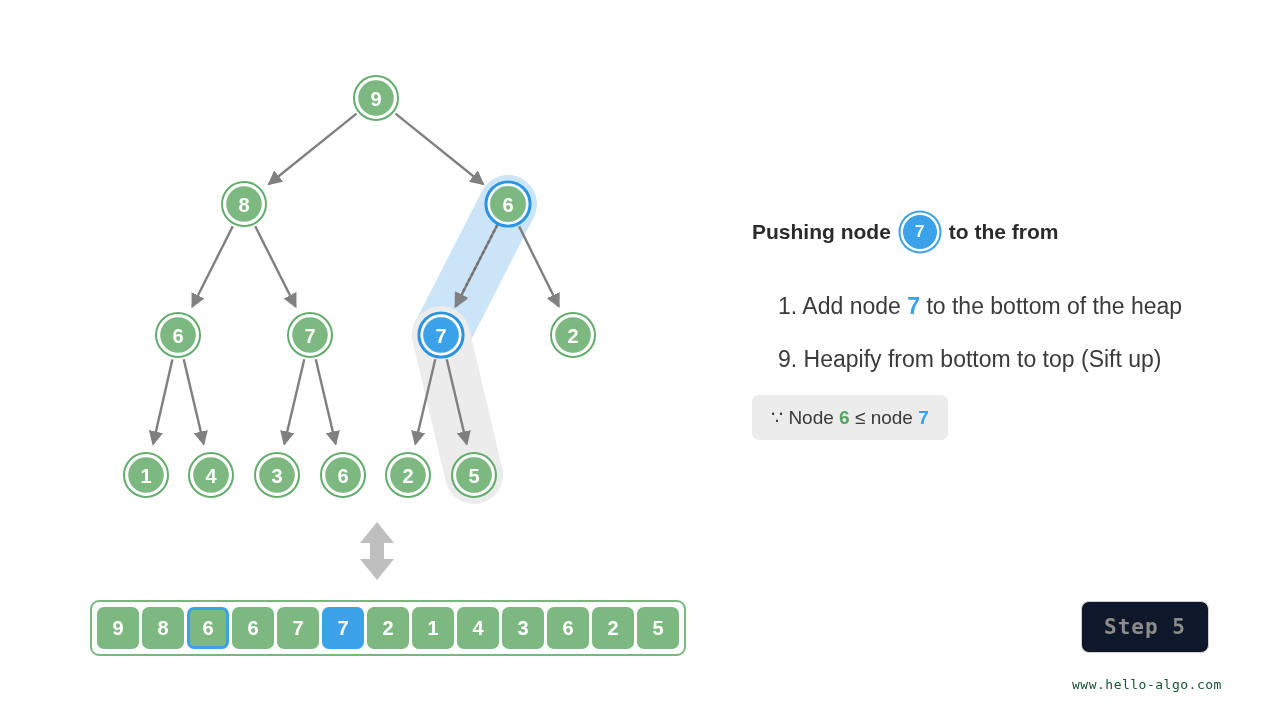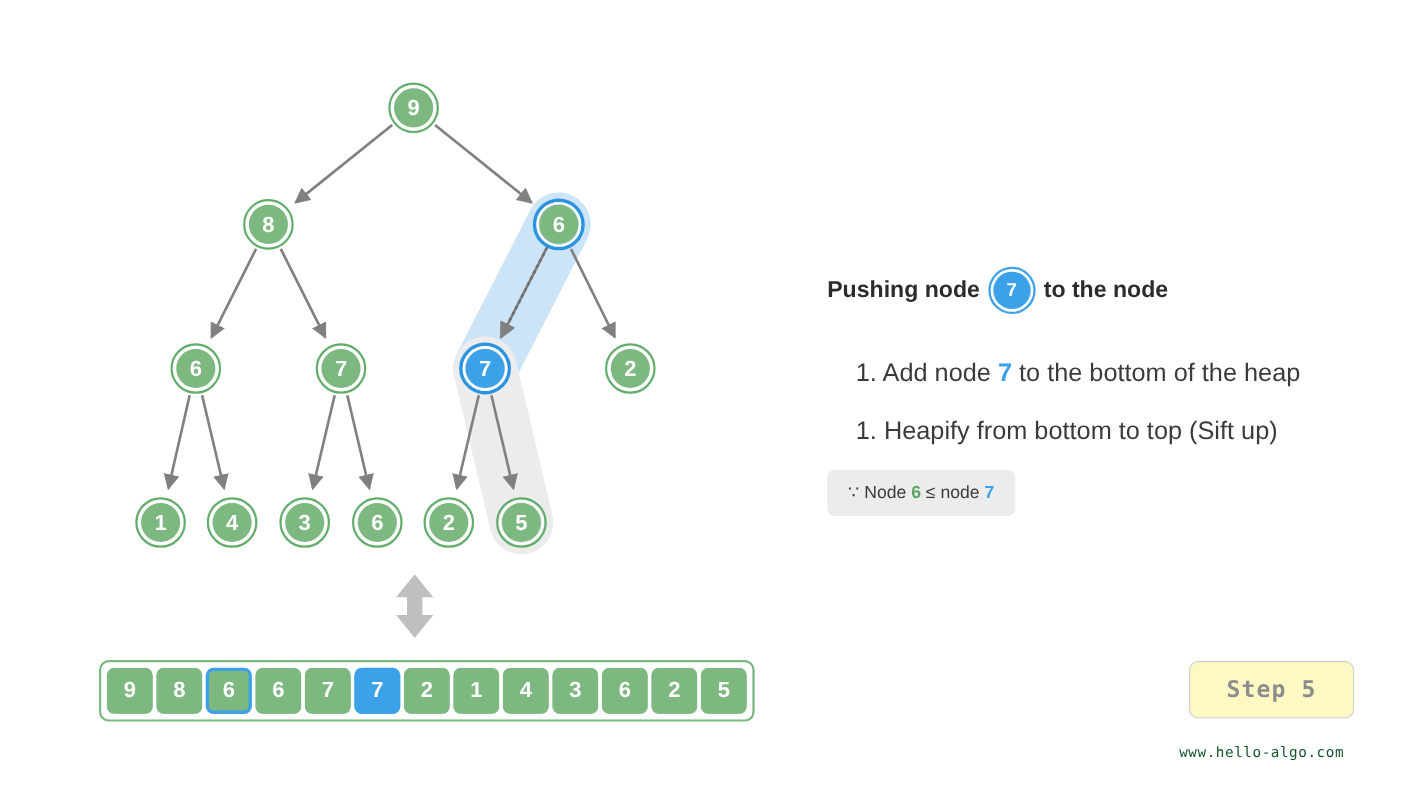--- a/index.html
+++ b/index.html
@@ -76,21 +76,20 @@
     border: 3px solid #3ba1e8;
   }
 
   
   #desc-panel {
     position: absolute;
     left: 752px;
     top: 0;
     width: 500px;
     height: 612px;
-    margin-top: 32px;
   }
   #desc-title {
     position: absolute;
     top: 215px;
     left: 0;
     font-size: 21px;
     font-weight: bold;
     color: #2b2b2b;
     white-space: nowrap;
     display: flex;
@@ -122,36 +121,36 @@
   .hl-blue { color: #3ba1e8; font-weight: bold; }
   .hl-green { color: #59a463; font-weight: bold; }
 
   #reason-box {
     position: absolute;
     left: 0;
     top: 395px;
     background: #ececec;
     border-radius: 7px;
     padding: 11px 19px;
-    font-size: 16px;
+    font-size: 19px;
     color: #3a3a3a;
     white-space: nowrap;
   }
 
   
   #step-badge {
     position: absolute;
     left: 1081px;
     top: 601px;
-    width: 150px;
+    width: 128px;
     height: 52px;
     box-sizing: border-box;
     border: 1px solid #cfcfcf;
     border-radius: 8px;
-    background: #fef9c3;
+    background: #0f172a;
     display: flex;
     align-items: center;
     justify-content: center;
     font-family: "DejaVu Sans Mono", monospace;
     font-size: 21px;
     font-weight: bold;
     color: #8c8c8c;
     letter-spacing: 1px;
   }
 
@@ -300,31 +299,31 @@
     <div class="array-cell">6</div>
     <div class="array-cell">2</div>
     <div class="array-cell">5</div>
   </div>
 
 <div id="desc-panel">
 
   <div id="desc-title">
     <span>Pushing node</span>
     <span class="title-badge">7</span>
-    <span>to the node</span>
+    <span>to the from</span>
   </div>
 
   <div class="desc-step" id="desc-step-1">
     <span>1.</span>
     <span>Add node</span>
     <span class="hl-blue">7</span>
     <span>to the bottom of the heap</span>
   </div>
 
-  <div class="desc-step" id="desc-step-2">1. Heapify from bottom to top (Sift up)</div>
+  <div class="desc-step" id="desc-step-2">9. Heapify from bottom to top (Sift up)</div>
 
   <div id="reason-box">
     <span>∵</span>
     <span>Node</span>
     <span class="hl-green">6</span>
     <span>≤</span>
     <span>node</span>
     <span class="hl-blue">7</span>
   </div>
 </div>

